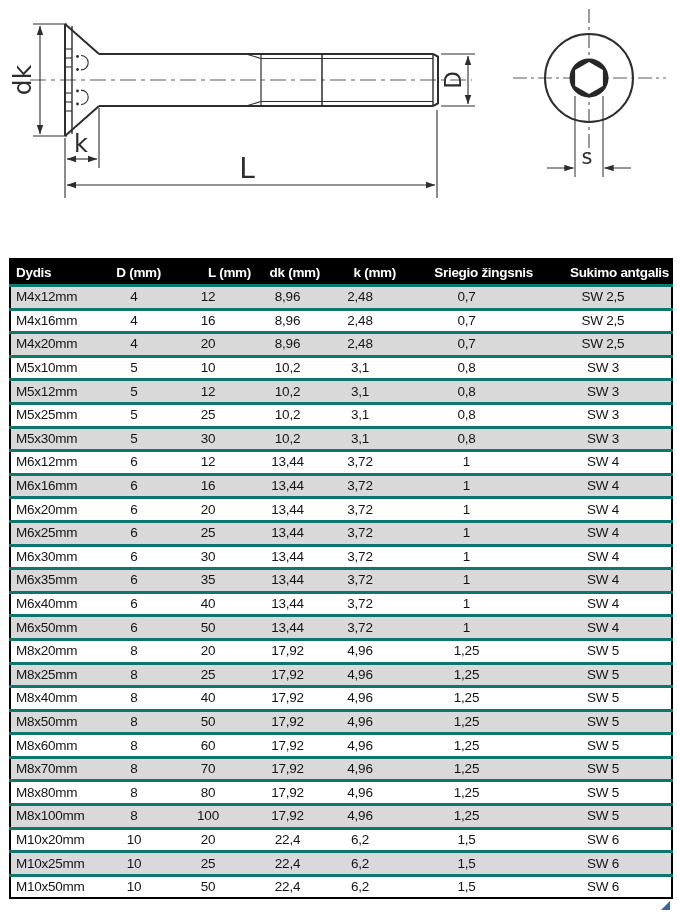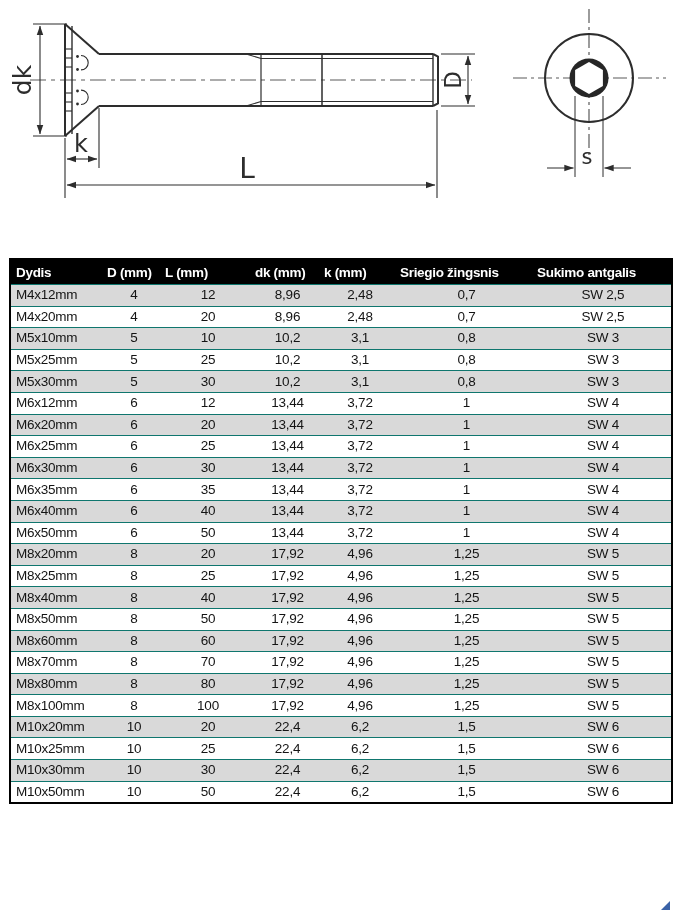--- a/index.html
+++ b/index.html
@@ -16,25 +16,25 @@
   }
   
   .table-wrap{position:absolute;left:9px;top:214px;margin-top:44px;}
   table.spec{
     border-collapse:collapse;table-layout:fixed;width:662px;
     border:2px solid #000000;
     font-size:13.5px;letter-spacing:-0.25px;color:#141414;
   }
   table.spec thead th{
     background:#000000;color:#ffffff;font-weight:bold;
-    text-align:left;vertical-align:middle;
+    text-align:right;vertical-align:middle;
     height:24px;padding:0 2px;border:none;font-size:13.5px;letter-spacing:-0.3px;
   }
   table.spec thead th:first-child{text-align:left;padding-left:5px;}
-  table.spec tbody tr{border-top:1px solid #0f766e;}
+  table.spec tbody tr{border-top:3px solid #0f766e;}
   table.spec tbody td{
     height:20.6px;line-height:20px;padding:0 2px;
     text-align:center;vertical-align:middle;white-space:nowrap;
     overflow:hidden;border:none;
   }
   table.spec tbody td:first-child{text-align:left;padding-left:5px;}
   table.spec tbody tr:nth-child(odd){background:#d9d9d9;}
   table.spec tbody tr:nth-child(even){background:#ffffff;}
   
   .corner-handle{
@@ -162,38 +162,56 @@
         <tr>
           <td>M4x12mm</td>
           <td>4</td>
           <td>12</td>
           <td>8,96</td>
           <td>2,48</td>
           <td>0,7</td>
           <td>SW 2,5</td>
         </tr>
         <tr>
+          <td>M4x16mm</td>
+          <td>4</td>
+          <td>16</td>
+          <td>8,96</td>
+          <td>2,48</td>
+          <td>0,7</td>
+          <td>SW 2,5</td>
+        </tr>
+        <tr>
           <td>M4x20mm</td>
           <td>4</td>
           <td>20</td>
           <td>8,96</td>
           <td>2,48</td>
           <td>0,7</td>
           <td>SW 2,5</td>
         </tr>
         <tr>
           <td>M5x10mm</td>
           <td>5</td>
           <td>10</td>
           <td>10,2</td>
           <td>3,1</td>
           <td>0,8</td>
           <td>SW 3</td>
         </tr>
         <tr>
+          <td>M5x12mm</td>
+          <td>5</td>
+          <td>12</td>
+          <td>10,2</td>
+          <td>3,1</td>
+          <td>0,8</td>
+          <td>SW 3</td>
+        </tr>
+        <tr>
           <td>M5x25mm</td>
           <td>5</td>
           <td>25</td>
           <td>10,2</td>
           <td>3,1</td>
           <td>0,8</td>
           <td>SW 3</td>
         </tr>
         <tr>
           <td>M5x30mm</td>
@@ -207,20 +225,29 @@
         <tr>
           <td>M6x12mm</td>
           <td>6</td>
           <td>12</td>
           <td>13,44</td>
           <td>3,72</td>
           <td>1</td>
           <td>SW 4</td>
         </tr>
         <tr>
+          <td>M6x16mm</td>
+          <td>6</td>
+          <td>16</td>
+          <td>13,44</td>
+          <td>3,72</td>
+          <td>1</td>
+          <td>SW 4</td>
+        </tr>
+        <tr>
           <td>M6x20mm</td>
           <td>6</td>
           <td>20</td>
           <td>13,44</td>
           <td>3,72</td>
           <td>1</td>
           <td>SW 4</td>
         </tr>
         <tr>
           <td>M6x25mm</td>
@@ -351,29 +378,20 @@
         <tr>
           <td>M10x25mm</td>
           <td>10</td>
           <td>25</td>
           <td>22,4</td>
           <td>6,2</td>
           <td>1,5</td>
           <td>SW 6</td>
         </tr>
         <tr>
-          <td>M10x30mm</td>
-          <td>10</td>
-          <td>30</td>
-          <td>22,4</td>
-          <td>6,2</td>
-          <td>1,5</td>
-          <td>SW 6</td>
-        </tr>
-        <tr>
           <td>M10x50mm</td>
           <td>10</td>
           <td>50</td>
           <td>22,4</td>
           <td>6,2</td>
           <td>1,5</td>
           <td>SW 6</td>
         </tr>
       </tbody>
   </table>

